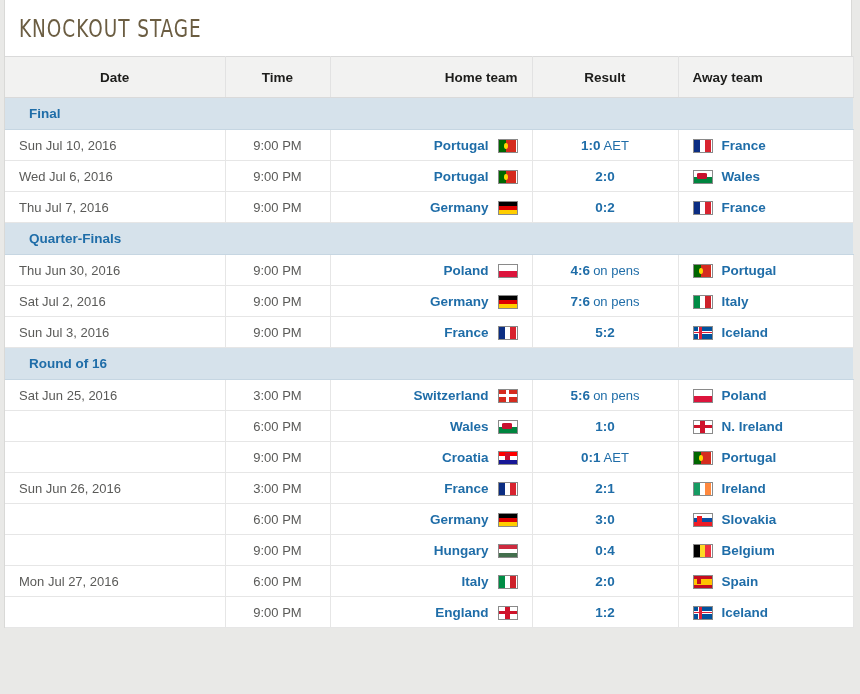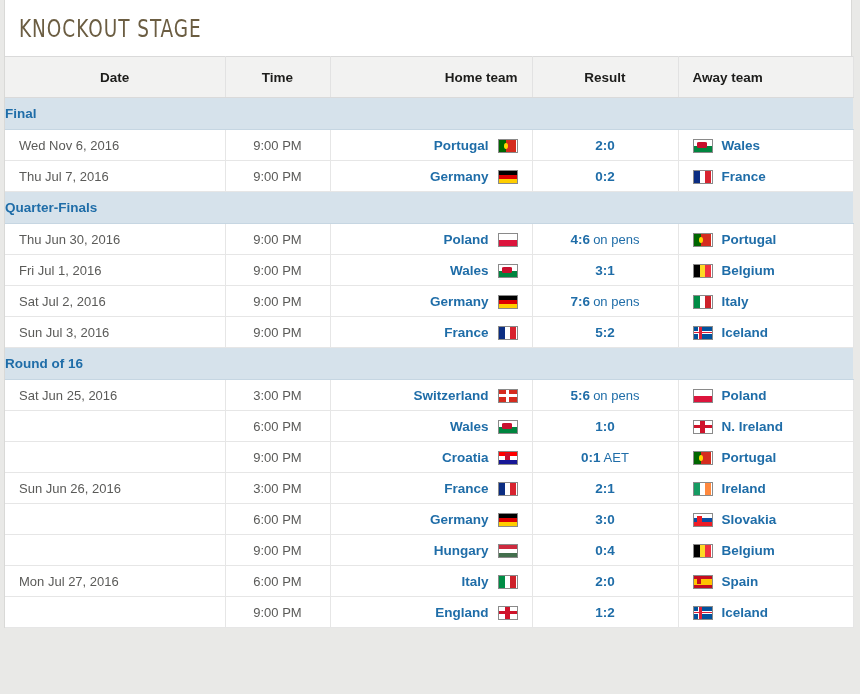--- a/index.html
+++ b/index.html
@@ -71,21 +71,21 @@
   th.c-home   { width: 202px; text-align: right; }
   th.c-result { width: 146px; }
   th.c-away   { width: 175px; text-align: left; border-right: none; }
 
   tr.section-row td {
     background: #d6e2eb;
     color: #1f6da8;
     font-weight: bold;
     font-size: 13.5px;
     height: 32px;
-    padding: 0 0;
+    padding: 0 24px;
     border-bottom: 1px solid #c6d6e2;
     box-sizing: border-box;
   }
 
   tr.match-row td {
     height: 31px;
     border-bottom: 1px solid #e6e6e6;
     border-right: 1px solid #e6e6e6;
     padding: 0 14px;
     box-sizing: border-box;
@@ -171,21 +171,28 @@
           <th class="c-home">Home team</th>
           <th class="c-result">Result</th>
           <th class="c-away">Away team</th>
         </tr>
       </thead>
       <tbody id="sched-body">
           <tr class="section-row">
             <td colspan="5">Final</td>
           </tr>
           <tr class="match-row">
-            <td class="date">Wed Nov 6, 2016</td>
+            <td class="date">Sun Jul 10, 2016</td>
+            <td class="time">9:00 PM</td>
+            <td class="home win"><span class="tname">Portugal</span><span class="flag"><i style="left: 0%; top: 0%; width: 40%; height: 100%; background: rgb(0, 102, 0);"></i><i style="left: 40%; top: 0%; width: 60%; height: 100%; background: rgb(213, 43, 30);"></i><i style="left: 30%; top: 25%; width: 22%; height: 50%; background: rgb(255, 215, 0); border-radius: 50%;"></i></span></td>
+            <td class="result"><span class="score">1:0</span><span class="note">AET</span></td>
+            <td class="away"><span class="flag"><i style="left: 0%; top: 0%; width: 33.4%; height: 100%; background: rgb(11, 45, 130);"></i><i style="left: 33.4%; top: 0%; width: 33.2%; height: 100%; background: rgb(255, 255, 255);"></i><i style="left: 66.6%; top: 0%; width: 33.4%; height: 100%; background: rgb(216, 35, 47);"></i></span><span class="tname">France</span></td>
+          </tr>
+          <tr class="match-row">
+            <td class="date">Wed Jul 6, 2016</td>
             <td class="time">9:00 PM</td>
             <td class="home win"><span class="tname">Portugal</span><span class="flag"><i style="left: 0%; top: 0%; width: 40%; height: 100%; background: rgb(0, 102, 0);"></i><i style="left: 40%; top: 0%; width: 60%; height: 100%; background: rgb(213, 43, 30);"></i><i style="left: 30%; top: 25%; width: 22%; height: 50%; background: rgb(255, 215, 0); border-radius: 50%;"></i></span></td>
             <td class="result"><span class="score">2:0</span></td>
             <td class="away"><span class="flag"><i style="left: 0%; top: 0%; width: 100%; height: 50%; background: rgb(255, 255, 255);"></i><i style="left: 0%; top: 50%; width: 100%; height: 50%; background: rgb(0, 133, 63);"></i><i style="left: 22%; top: 22%; width: 55%; height: 45%; background: rgb(200, 16, 46); border-radius: 20%;"></i></span><span class="tname">Wales</span></td>
           </tr>
           <tr class="match-row">
             <td class="date">Thu Jul 7, 2016</td>
             <td class="time">9:00 PM</td>
             <td class="home"><span class="tname">Germany</span><span class="flag"><i style="left: 0%; top: 0%; width: 100%; height: 33.4%; background: rgb(0, 0, 0);"></i><i style="left: 0%; top: 33.4%; width: 100%; height: 33.2%; background: rgb(221, 0, 0);"></i><i style="left: 0%; top: 66.6%; width: 100%; height: 33.4%; background: rgb(255, 206, 0);"></i></span></td>
             <td class="result"><span class="score">0:2</span></td>
@@ -193,27 +200,20 @@
           </tr>
           <tr class="section-row">
             <td colspan="5">Quarter-Finals</td>
           </tr>
           <tr class="match-row">
             <td class="date">Thu Jun 30, 2016</td>
             <td class="time">9:00 PM</td>
             <td class="home"><span class="tname">Poland</span><span class="flag"><i style="left: 0%; top: 0%; width: 100%; height: 50%; background: rgb(255, 255, 255);"></i><i style="left: 0%; top: 50%; width: 100%; height: 50%; background: rgb(220, 20, 60);"></i></span></td>
             <td class="result"><span class="score">4:6</span><span class="note">on pens</span></td>
             <td class="away win"><span class="flag"><i style="left: 0%; top: 0%; width: 40%; height: 100%; background: rgb(0, 102, 0);"></i><i style="left: 40%; top: 0%; width: 60%; height: 100%; background: rgb(213, 43, 30);"></i><i style="left: 30%; top: 25%; width: 22%; height: 50%; background: rgb(255, 215, 0); border-radius: 50%;"></i></span><span class="tname">Portugal</span></td>
-          </tr>
-          <tr class="match-row">
-            <td class="date">Fri Jul 1, 2016</td>
-            <td class="time">9:00 PM</td>
-            <td class="home win"><span class="tname">Wales</span><span class="flag"><i style="left: 0%; top: 0%; width: 100%; height: 50%; background: rgb(255, 255, 255);"></i><i style="left: 0%; top: 50%; width: 100%; height: 50%; background: rgb(0, 133, 63);"></i><i style="left: 22%; top: 22%; width: 55%; height: 45%; background: rgb(200, 16, 46); border-radius: 20%;"></i></span></td>
-            <td class="result"><span class="score">3:1</span></td>
-            <td class="away"><span class="flag"><i style="left: 0%; top: 0%; width: 33.4%; height: 100%; background: rgb(0, 0, 0);"></i><i style="left: 33.4%; top: 0%; width: 33.2%; height: 100%; background: rgb(253, 218, 36);"></i><i style="left: 66.6%; top: 0%; width: 33.4%; height: 100%; background: rgb(239, 51, 64);"></i></span><span class="tname">Belgium</span></td>
           </tr>
           <tr class="match-row">
             <td class="date">Sat Jul 2, 2016</td>
             <td class="time">9:00 PM</td>
             <td class="home win"><span class="tname">Germany</span><span class="flag"><i style="left: 0%; top: 0%; width: 100%; height: 33.4%; background: rgb(0, 0, 0);"></i><i style="left: 0%; top: 33.4%; width: 100%; height: 33.2%; background: rgb(221, 0, 0);"></i><i style="left: 0%; top: 66.6%; width: 100%; height: 33.4%; background: rgb(255, 206, 0);"></i></span></td>
             <td class="result"><span class="score">7:6</span><span class="note">on pens</span></td>
             <td class="away"><span class="flag"><i style="left: 0%; top: 0%; width: 33.4%; height: 100%; background: rgb(0, 140, 69);"></i><i style="left: 33.4%; top: 0%; width: 33.2%; height: 100%; background: rgb(255, 255, 255);"></i><i style="left: 66.6%; top: 0%; width: 33.4%; height: 100%; background: rgb(205, 33, 42);"></i></span><span class="tname">Italy</span></td>
           </tr>
           <tr class="match-row">
             <td class="date">Sun Jul 3, 2016</td>

